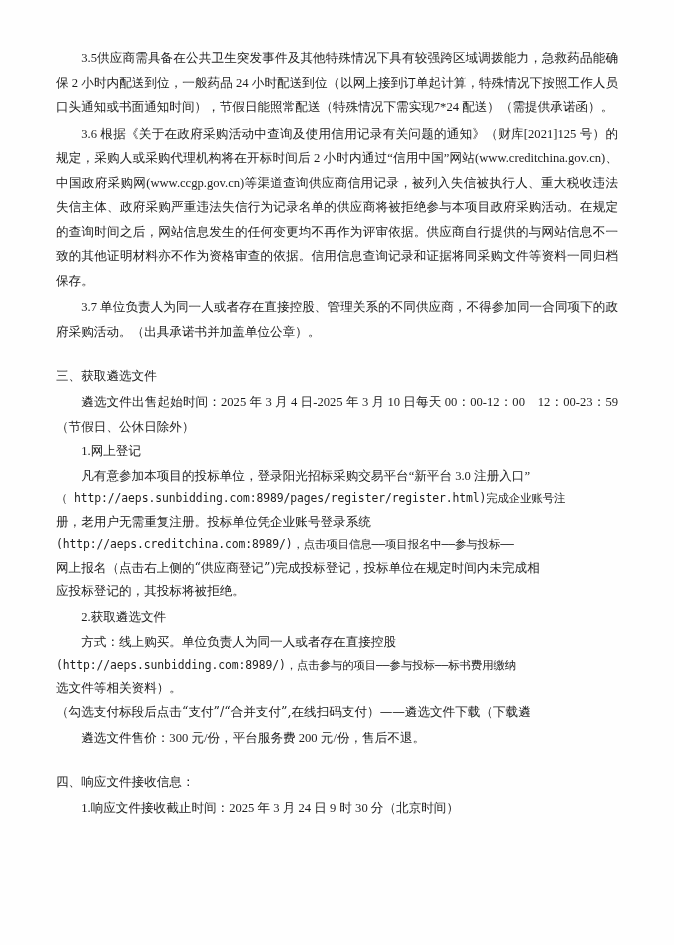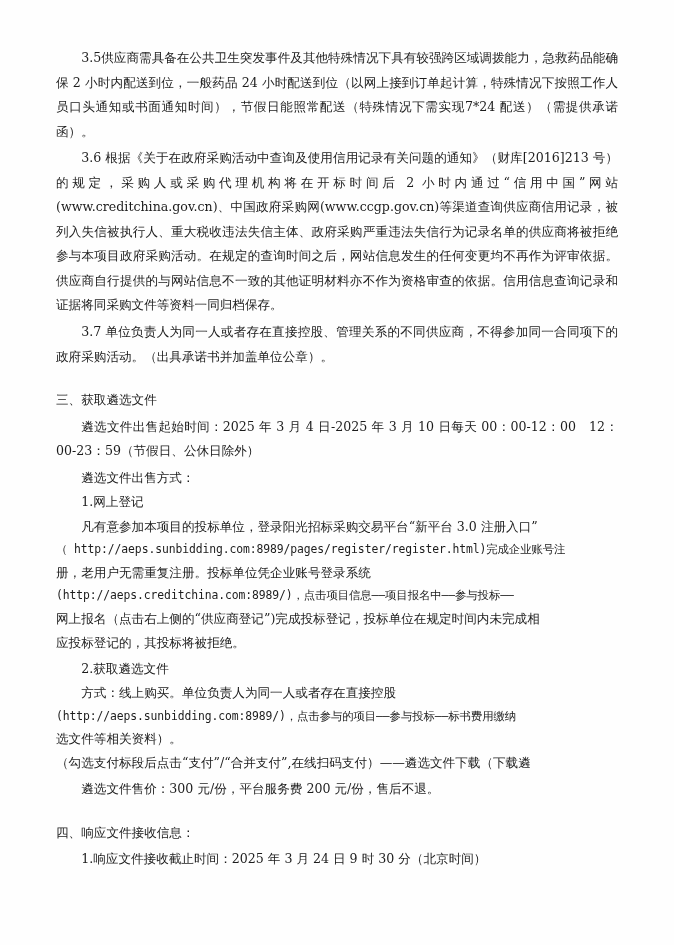--- a/index.html
+++ b/index.html
@@ -27,20 +27,21 @@
     line-height: 1.95;
     text-align: justify;
     text-justify: inter-ideograph;
     color: #1c1c1c;
   }
   p {
     margin: 0;
   }
   .para {
     text-indent: 2em;
+    font-family: Liberation Serif, serif;
   }
   .heading {
     text-indent: 0;
     margin-top: 19px;
   }
   .mono {
     font-family: "DejaVu Sans Mono", "Liberation Mono", monospace;
     font-size: 11.4px;
     letter-spacing: -0.1px;
   }
@@ -52,29 +53,28 @@
   }
 </style>
 </head>
 <body>
 
 <div class="page">
   <div class="doc-body">
 
     <p class="para blk">3.5供应商需具备在公共卫生突发事件及其他特殊情况下具有较强跨区域调拨能力，急救药品能确保 2 小时内配送到位，一般药品 24 小时配送到位（以网上接到订单起计算，特殊情况下按照工作人员口头通知或书面通知时间），节假日能照常配送（特殊情况下需实现7*24 配送）（需提供承诺函）。</p>
 
-    <p class="para blk">3.6 根据《关于在政府采购活动中查询及使用信用记录有关问题的通知》（财库[2016]213 号）的规定，采购人或采购代理机构将在开标时间后 2 小时内通过“信用中国”网站(www.creditchina.gov.cn)、中国政府采购网(www.ccgp.gov.cn)等渠道查询供应商信用记录，被列入失信被执行人、重大税收违法失信主体、政府采购严重违法失信行为记录名单的供应商将被拒绝参与本项目政府采购活动。在规定的查询时间之后，网站信息发生的任何变更均不再作为评审依据。供应商自行提供的与网站信息不一致的其他证明材料亦不作为资格审查的依据。信用信息查询记录和证据将同采购文件等资料一同归档保存。</p>
+    <p class="para blk">3.6 根据《关于在政府采购活动中查询及使用信用记录有关问题的通知》（财库[2021]125 号）的规定，采购人或采购代理机构将在开标时间后 2 小时内通过“信用中国”网站(www.creditchina.gov.cn)、中国政府采购网(www.ccgp.gov.cn)等渠道查询供应商信用记录，被列入失信被执行人、重大税收违法失信主体、政府采购严重违法失信行为记录名单的供应商将被拒绝参与本项目政府采购活动。在规定的查询时间之后，网站信息发生的任何变更均不再作为评审依据。供应商自行提供的与网站信息不一致的其他证明材料亦不作为资格审查的依据。信用信息查询记录和证据将同采购文件等资料一同归档保存。</p>
 
     <p class="para blk">3.7 单位负责人为同一人或者存在直接控股、管理关系的不同供应商，不得参加同一合同项下的政府采购活动。（出具承诺书并加盖单位公章）。</p>
 
     <p class="heading">三、获取遴选文件</p>
 
     <p class="para blk">遴选文件出售起始时间：2025 年 3 月 4 日-2025 年 3 月 10 日每天 00：00-12：00　12：00-23：59（节假日、公休日除外）</p>
 
-    <p class="para blk">遴选文件出售方式：</p>
 
     <p class="para">1.网上登记</p>
 
     <p class="para">凡有意参加本项目的投标单位，登录阳光招标采购交易平台“新平台 3.0 注册入口”</p>
 
     <p class="tight mono">（ http://aeps.sunbidding.com:8989/pages/register/register.html)完成企业账号注</p>
 
     <p class="tight">册，老用户无需重复注册。投标单位凭企业账号登录系统</p>
 
     <p class="tight mono">(http://aeps.creditchina.com:8989/)，点击项目信息——项目报名中——参与投标——</p>

